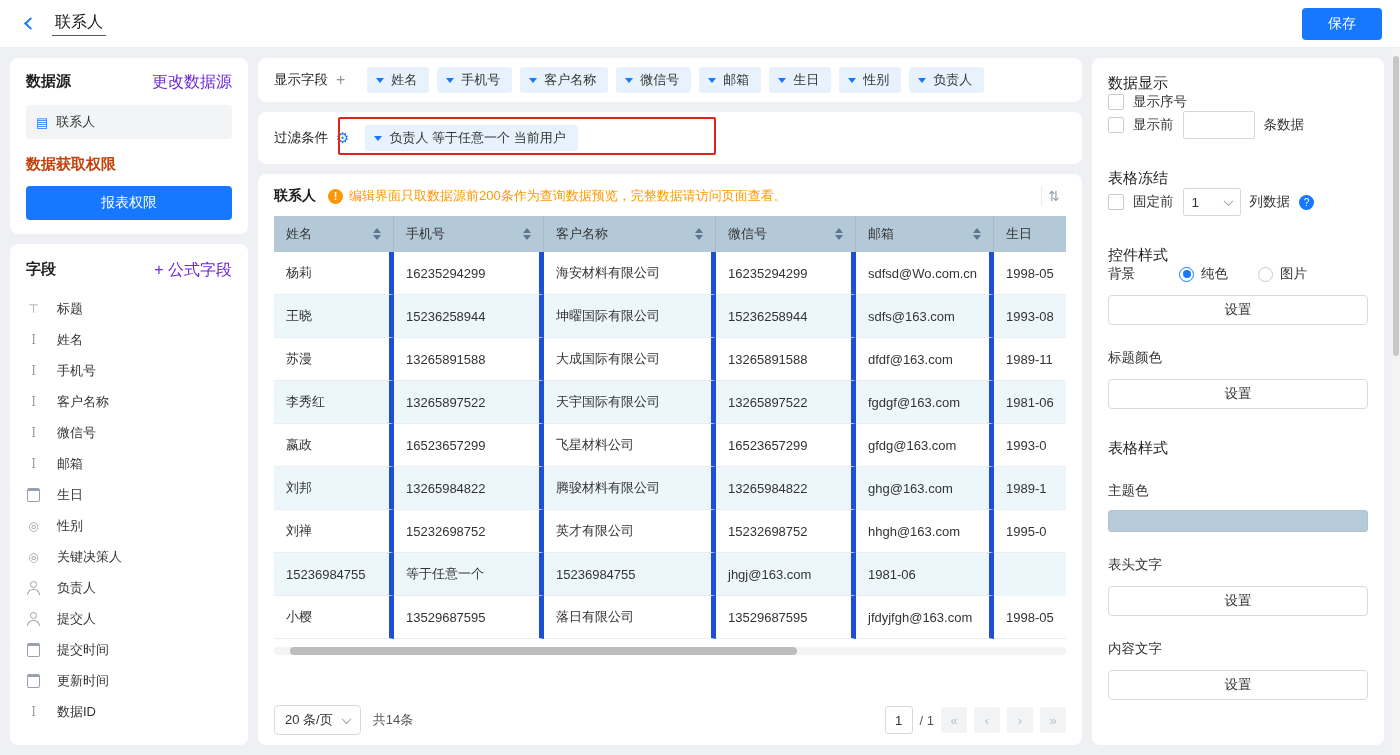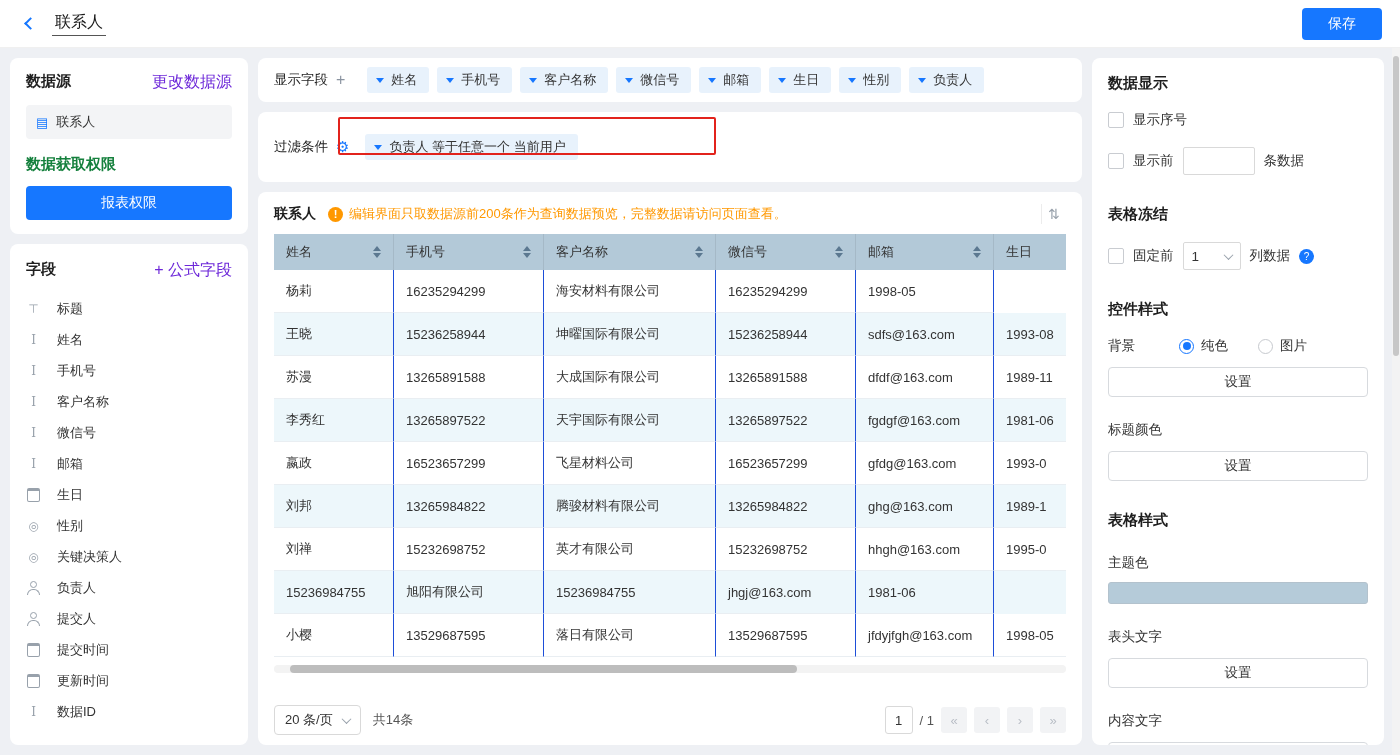--- a/index.html
+++ b/index.html
@@ -17,85 +17,85 @@
   .col-left{width:238px;display:flex;flex-direction:column;gap:10px;flex:0 0 238px}
   .col-center{flex:1;display:flex;flex-direction:column;gap:10px;min-width:0}
   .col-right{width:292px;flex:0 0 292px}
   
   .ds-card{padding:14px 16px}
   .card-head{display:flex;justify-content:space-between;align-items:flex-start;margin-bottom:12px}
   .card-title{font-weight:bold;font-size:15px;color:#1f1f1f}
   .link{color:#6d28d9;font-size:16px;cursor:pointer}
   .ds-item{background:#f3f4f6;border-radius:4px;height:34px;display:flex;align-items:center;padding:0 10px;gap:8px;margin-bottom:16px;cursor:pointer}
   .doc-icon{color:#1677ff;font-size:13px}
-  .perm-title{font-weight:bold;font-size:15px;color:#15803d;margin-bottom:12px}
+  .perm-title{font-weight:bold;font-size:15px;color:#c2410c;margin-bottom:12px}
   .perm-btn{height:34px;background:#1677ff;color:#fff;border-radius:4px;display:flex;align-items:center;justify-content:center;font-size:14px;cursor:pointer}
   
   .fields-card{flex:1;padding:16px 16px;overflow:hidden}
   .field-item{height:31px;display:flex;align-items:center;gap:16px;color:#333;font-size:13px;cursor:grab}
   .f-icon{width:15px;height:15px;display:flex;align-items:center;justify-content:center;color:#98a1ab;flex:0 0 15px}
   .f-title::before{content:"⊤";font-size:12px}
   .f-text::before{content:"I";font-family:"DejaVu Serif",serif;font-size:12px}
   .f-radio::before{content:"◎";font-size:12px}
   .f-date::before{content:"";display:block;width:11px;height:10px;border:1.2px solid #98a1ab;border-top-width:3px;border-radius:2px}
   .f-person{flex-direction:column;justify-content:center}
   .f-person::before{content:"";width:5px;height:5px;border:1.2px solid #98a1ab;border-radius:50%}
   .f-person::after{content:"";width:11px;height:5px;border:1.2px solid #98a1ab;border-bottom:none;border-top-left-radius:6px;border-top-right-radius:6px;margin-top:1px}
   
   .chips-card{padding:9px 16px;display:flex;gap:8px;align-items:flex-start}
   .row-label{color:#1f1f1f;font-size:13.5px;line-height:26px;white-space:nowrap}
   .plus-icon{color:#8a93a0;font-size:16px;line-height:26px;cursor:pointer;margin-right:14px}
   .chips-wrap{display:flex;flex-wrap:wrap;gap:8px;flex:1}
   .chip{background:#e8f2fc;border-radius:3px;height:26px;display:flex;align-items:center;padding:0 12px 0 9px;gap:7px;font-size:13px;color:#333;cursor:pointer;white-space:nowrap}
   .chip-caret{width:0;height:0;border-left:4px solid transparent;border-right:4px solid transparent;border-top:5px solid #1677ff}
   
-  .filter-card{padding:22px 16px;display:flex;align-items:center;gap:8px;position:relative}
+  .filter-card{padding:13px 16px;display:flex;align-items:center;gap:8px;position:relative}
   .gear-icon{color:#1677ff;font-size:15px;cursor:pointer;margin-right:8px}
   .red-box{position:absolute;left:80px;top:5px;width:378px;height:38px;border:2px solid #e2231c;border-radius:2px;pointer-events:none}
   
   .table-card{flex:1;padding:12px 16px 10px;display:flex;flex-direction:column;min-height:0}
   .table-title-row{display:flex;align-items:center;gap:12px;padding-bottom:10px}
   .tt{font-size:14px;font-weight:bold;color:#1f1f1f}
   .warn{color:#ff9800;font-size:13px;display:flex;align-items:center;gap:6px}
   .warn-icon{width:15px;height:15px;border-radius:50%;background:#ff9800;color:#fff;font-size:11px;display:flex;align-items:center;justify-content:center;font-weight:bold;flex:0 0 15px}
   .sort-toggle{margin-left:auto;color:#98a1ab;font-size:14px;padding:2px 6px;border-left:1px solid #ececec;cursor:pointer}
   .sort-toggle::before{content:"⇅"}
   .table-wrap{overflow:hidden}
   .thead{display:flex;background:#b3c9d8;height:36px}
   .th{display:flex;align-items:center;justify-content:space-between;padding:0 12px;color:#333;font-size:13px;border-right:1px solid rgba(0,0,0,.08);cursor:pointer;white-space:nowrap;overflow:hidden}
   .sort-icon{display:flex;flex-direction:column;gap:2px;margin-left:8px}
   .sort-icon i{display:block;width:0;height:0;border-left:4px solid transparent;border-right:4px solid transparent}
   .sort-icon .up{border-bottom:5px solid #5b7890}
   .sort-icon .dn{border-top:5px solid #5b7890}
   .tr{display:flex;height:43px;background:#fff}
   .tr.alt{background:#edf7fb}
-  .td{display:flex;align-items:center;padding:12px 12px;font-size:13px;color:#333;white-space:nowrap;overflow:hidden;border-right:1px solid #1d4ed8;border-bottom:1px solid #e9eef2}
+  .td{display:flex;align-items:center;padding:12px 12px;font-size:13px;color:#333;white-space:nowrap;overflow:hidden;border-right:5px solid #1d4ed8;border-bottom:1px solid #e9eef2}
   .th:nth-child(1),.td:nth-child(1){flex:0 0 120px}
   .th:nth-child(2),.td:nth-child(2){flex:0 0 150px}
   .th:nth-child(3),.td:nth-child(3){flex:0 0 172px}
   .th:nth-child(4),.td:nth-child(4){flex:0 0 140px}
   .th:nth-child(5),.td:nth-child(5){flex:0 0 138px}
   .th:nth-child(6),.td:nth-child(6){flex:0 0 110px}
   .hscroll{height:8px;background:#f3f3f3;border-radius:4px;margin-top:8px;position:relative}
   .hscroll-thumb{position:absolute;left:2%;width:64%;height:100%;background:#bdbdbd;border-radius:4px;cursor:pointer}
   
   .pagination{display:flex;align-items:center;margin-top:auto;padding-top:14px;gap:12px}
   .page-size{height:30px;border:1px solid #d9d9d9;border-radius:4px;display:flex;align-items:center;padding:0 10px;gap:10px;color:#333;cursor:pointer;background:#fff}
   .caret-down{width:7px;height:7px;border-right:1.5px solid #98a1ab;border-bottom:1.5px solid #98a1ab;transform:rotate(45deg) translate(-1px,-1px)}
   .total{color:#555}
   .pag-right{margin-left:auto;display:flex;align-items:center;gap:7px}
   .page-box{min-width:28px;height:28px;border:1px solid #d9d9d9;border-radius:3px;display:flex;align-items:center;justify-content:center;background:#fff;padding:0 6px;cursor:pointer}
   .page-total{color:#555}
   .nav-btn{width:26px;height:26px;background:#f2f3f5;border-radius:3px;color:#b9bec6;display:flex;align-items:center;justify-content:center;font-size:13px;cursor:pointer}
   .ic-first::before{content:"«"} .ic-prev::before{content:"‹"} .ic-next::before{content:"›"} .ic-last::before{content:"»"}
   
   .right-card{height:100%;padding:16px 16px;overflow:hidden}
-  .section-title{font-size:15px;font-weight:bold;color:#1f1f1f}
+  .section-title{font-size:15px;font-weight:normal;color:#1f1f1f}
   .mt-sec{margin-top:30px}
-  .opt-row{display:flex;align-items:center;gap:9px;margin-top:18px;font-size:13.5px;color:#333}
+  .opt-row{display:flex;align-items:center;gap:9px;font-size:13.5px;color:#333}
   .checkbox{width:16px;height:16px;border:1px solid #c9ccd1;border-radius:2px;background:#fff;flex:0 0 16px;cursor:pointer}
   .mini-input{width:72px;height:28px;border:1px solid #d9d9d9;border-radius:2px;background:#fff;font-family:inherit;padding:0 6px}
   .mini-select{width:58px;height:28px;border:1px solid #d9d9d9;border-radius:2px;display:flex;align-items:center;justify-content:space-between;padding:0 8px;color:#333;background:#fff;cursor:pointer}
   .help-icon{width:15px;height:15px;border-radius:50%;background:#1677ff;color:#fff;font-size:10px;display:flex;align-items:center;justify-content:center;cursor:pointer}
   .help-icon::before{content:"?"}
   .radio{width:15px;height:15px;border-radius:50%;flex:0 0 15px;cursor:pointer}
   .radio.sel{border:1px solid #1677ff;display:flex;align-items:center;justify-content:center}
   .radio.sel::before{content:"";width:8px;height:8px;border-radius:50%;background:#1677ff}
   .radio.un{border:1px solid #c6c9ce;background:#fff}
   .radio-group{display:flex;align-items:center;gap:7px}
@@ -301,20 +301,21 @@
             <div class="th">
               <span>生日</span>
             </div>
           </div>
         <div>
             <div class="tr">
               <div class="td">杨莉</div>
               <div class="td">16235294299</div>
               <div class="td">海安材料有限公司</div>
               <div class="td">16235294299</div>
+              <div class="td">sdfsd@Wo.com.cn</div>
               <div class="td">1998-05</div>
             </div>
             <div class="tr alt">
               <div class="td">王晓</div>
               <div class="td">15236258944</div>
               <div class="td">坤曜国际有限公司</div>
               <div class="td">15236258944</div>
               <div class="td">sdfs@163.com</div>
               <div class="td">1993-08</div>
             </div>
@@ -353,21 +354,21 @@
             <div class="tr">
               <div class="td">刘禅</div>
               <div class="td">15232698752</div>
               <div class="td">英才有限公司</div>
               <div class="td">15232698752</div>
               <div class="td">hhgh@163.com</div>
               <div class="td">1995-0</div>
             </div>
             <div class="tr alt">
               <div class="td">15236984755</div>
-              <div class="td">旭阳有限公司</div>
+              <div class="td">等于任意一个</div>
               <div class="td">15236984755</div>
               <div class="td">jhgj@163.com</div>
               <div class="td">1981-06</div>
             </div>
             <div class="tr">
               <div class="td">小樱</div>
               <div class="td">13529687595</div>
               <div class="td">落日有限公司</div>
               <div class="td">13529687595</div>
               <div class="td">jfdyjfgh@163.com</div>

